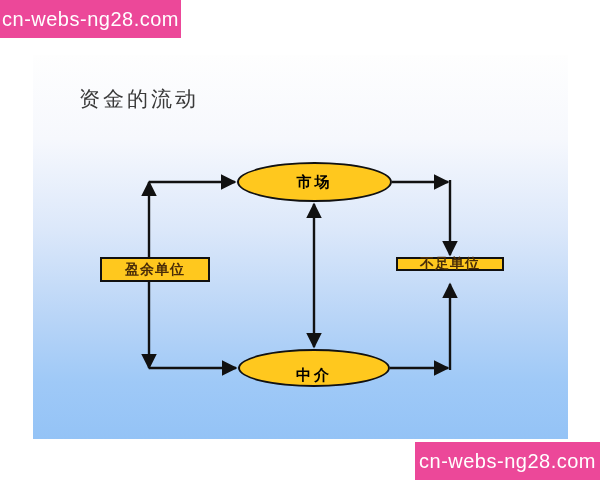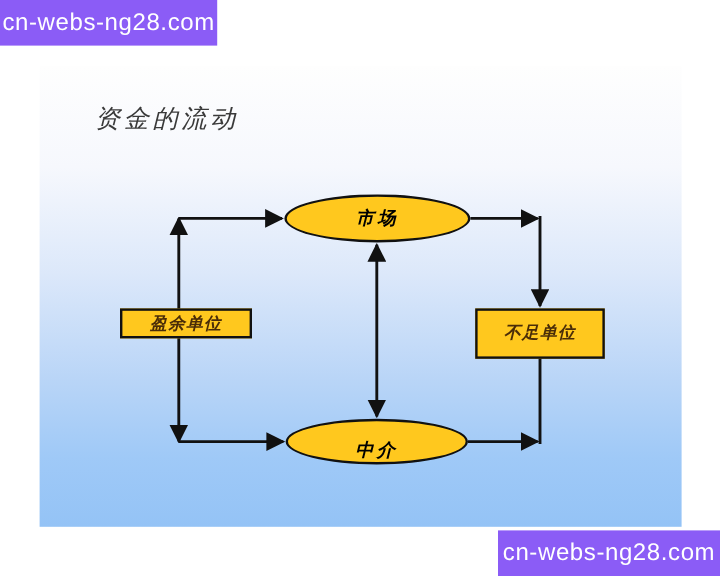--- a/index.html
+++ b/index.html
@@ -8,38 +8,37 @@
     background: #ffffff;
     font-family: "Liberation Sans", sans-serif;
     position: relative;
     overflow: hidden;
   }
   .stage { position: absolute; inset: 0; width: 600px; height: 480px; }
 
   
   .watermark {
     position: absolute;
-    background: #8b5cf6;
+    background: #ec4899;
     color: #ffffff;
     font-size: 20px;
     letter-spacing: 0.5px;
     display: flex; align-items: center; justify-content: center;
   }
   .wm-tl { left: 0; top: 0; width: 181px; height: 38px; }
   .wm-br { right: 0; bottom: 0; width: 185px; height: 38px; }
 
   
   .slide {
     position: absolute;
     left: 33px; top: 55px;
     width: 535px; height: 384px;
     background: linear-gradient(180deg,
       #fefefe 0%, #f6f8fd 22%, #dce8fa 45%,
       #b9d5f7 68%, #9fc9f7 85%, #94c3f6 100%);
-    font-style: italic;
   }
   .slide-title {
     position: absolute;
     left: 46px; top: 30px;
     font-family: "DejaVu Serif", serif;
     font-size: 21px;
     letter-spacing: 3px;
     color: #3a3a3a;
   }
 
@@ -57,21 +56,21 @@
   .node-ellipse {
     border-radius: 50%;
     font-size: 15px;
     letter-spacing: 3px;
     color: #000000;
   }
   .node-rect { font-size: 14px; letter-spacing: 1px; }
   .n-market       { left: 204px; top: 107px; width: 155px; height: 40px; }
   .n-intermediary { left: 205px; top: 294px; width: 152px; height: 38px; align-items: flex-end; }
   .n-surplus      { left:  67px; top: 202px; width: 110px; height: 25px; }
-  .n-deficit      { left: 363px; top: 202px; width: 108px; height: 42px; }
+  .n-deficit      { left: 363px; top: 202px; width: 108px; height: 14px; }
 </style>
 </head>
 <body>
 
 <div class="stage">
 
   <div class="slide">
 
     <div class="slide-title">资金的流动</div>
 

